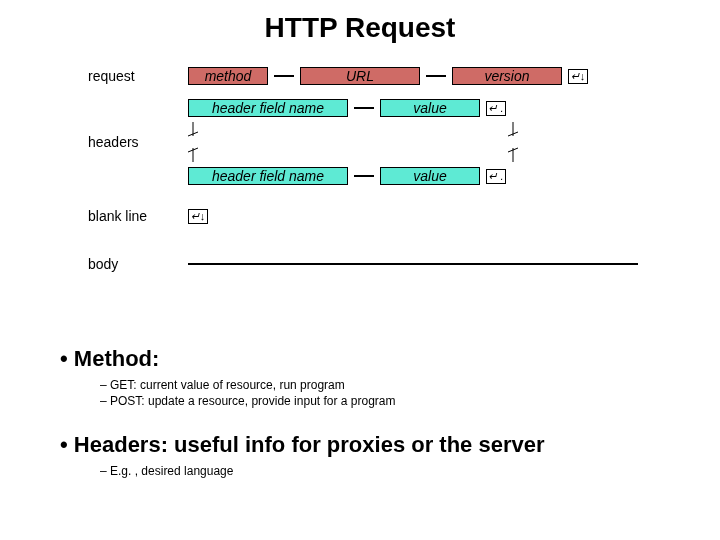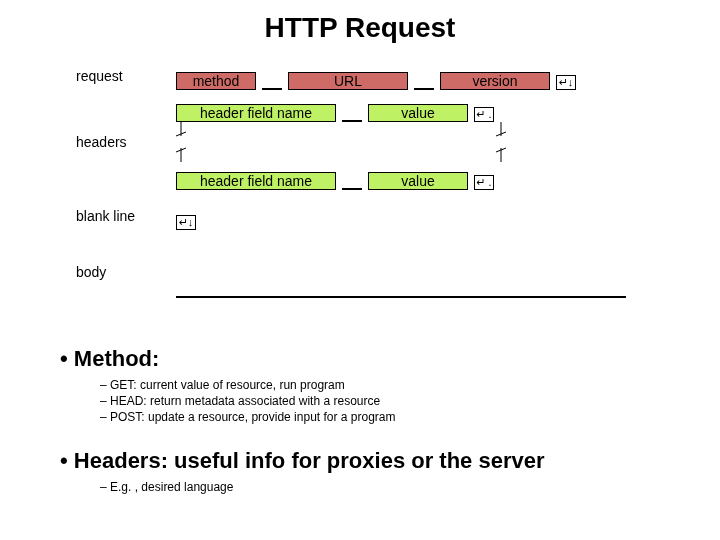--- a/index.html
+++ b/index.html
@@ -18,51 +18,52 @@
     position: relative;
   }
   .title {
     text-align: center;
     font-weight: bold;
     font-size: 28px;
     padding-top: 12px;
   }
   .diagram {
     position: absolute;
-    left: 76px;
+    left: 88px;
     top: 62px;
     width: 550px;
   }
   .row {
     display: flex;
     align-items: center;
     position: relative;
   }
   .row-label {
     width: 100px;
     font-size: 14px;
     padding-right: 6px;
     text-align: left;
   }
   .row-boxes {
     flex: 1;
     display: flex;
-    align-items: flex-end;
+    align-items: center;
     height: 28px;
+    font-style: italic;
   }
   .box {
     border: 1px solid #000;
     display: flex;
     align-items: center;
     justify-content: center;
     font-size: 14px;
     background: #fff;
   }
   .box.red { background: #cf6b66; }
-  .box.green { background: #bef264; }
+  .box.green { background: #5eead4; }
   .box.sym { background: #fff; width: 20px; font-size: 11px; padding: 0 2px; white-space: nowrap; }
   .sp { width: 6px; }
   .header-row .box.name { width: 160px; }
   .header-row .box.value { width: 100px; }
   .blank-row .box.sym2 { width: 20px; }
   .body-row .row-boxes {
     height: 52px;
     position: relative;
   }
   .body-block {
@@ -147,37 +148,36 @@
       </div>
     </div>
 
     <div class="row blank-row" style="margin-top:12px">
       <div class="row-label">blank line</div>
       <div class="row-boxes">
         <div class="box sym sym2">↵↓</div>
       </div>
     </div>
 
-    <div class="row body-row" style="margin-top:16px">
+    <div class="row body-row" style="margin-top:8px">
       <div class="row-label" style="align-self:center">body</div>
       <div class="row-boxes">
         <div class="body-block">
           <svg width="100%" height="100%" style="position:absolute;left:0;top:0">
             <path d="M 6 0 L 6 20 M 1 20 L 11 16 M 1 36 L 11 32 M 6 32 L 6 52" stroke="#000" fill="none"></path>
             <path d="M 436 0 L 436 20 M 431 20 L 441 16 M 431 36 L 441 32 M 436 32 L 436 52" stroke="#000" fill="none"></path>
           </svg>
         </div>
       </div>
     </div>
 
   </div>
 
   <div class="bullets">
     <ul>
       <li class="b1">Method:</li>
       <li class="b2">GET: current value of resource, run program</li>
-      <li class="b2">HEAD: return metadata associated with a resource</li>
       <li class="b2">POST: update a resource, provide input for a program</li>
       <li class="b1" style="margin-top:24px">Headers: useful info for proxies or the server</li>
       <li class="b2">E.g. , desired language</li>
     </ul>
   </div>
 </div>
 
 </body></html>

